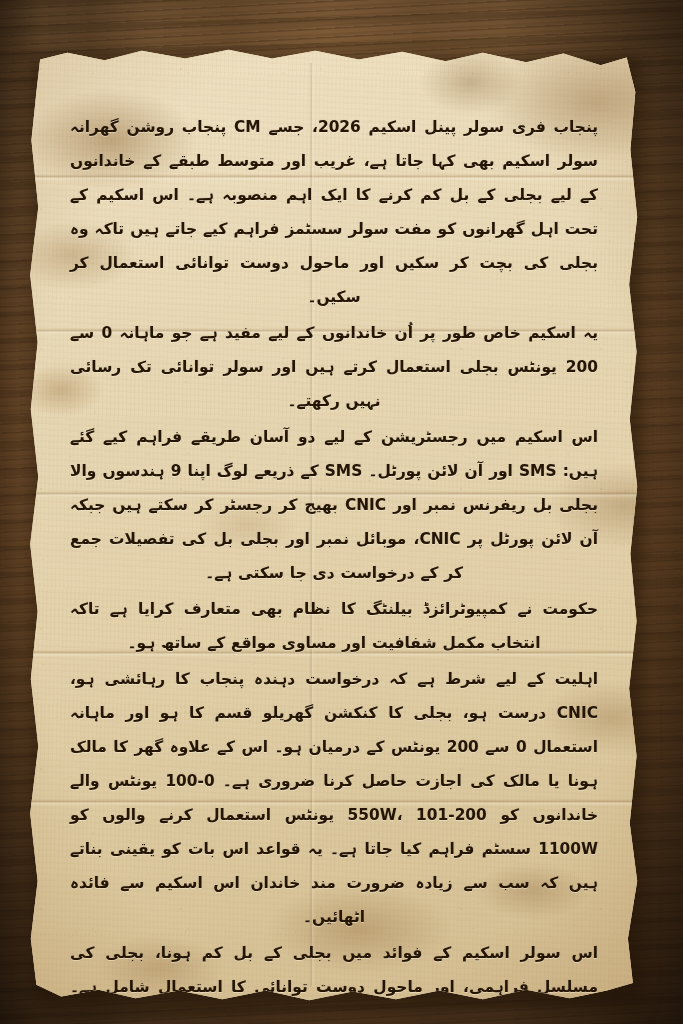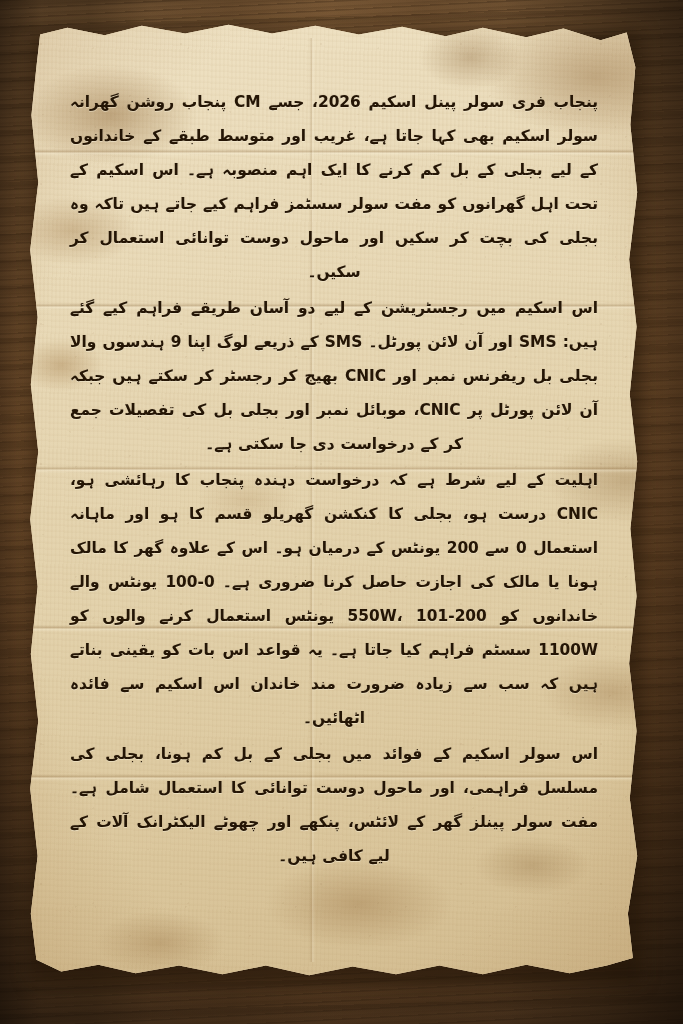--- a/index.html
+++ b/index.html
@@ -67,21 +67,21 @@
         rgba(0,0,0,0.12) 55%,
         rgba(0,0,0,0.42) 82%,
         rgba(0,0,0,0.62) 100%);
     pointer-events: none;
   }
 
   
   .paper-wrap {
     position: absolute;
     left: 24px;
-    top: 19px;
+    top: 44px;
     width: 620px;
     height: 962px;
   }
 
   .paper-shadow {
     position: absolute;
     left: 6px;
     top: 12px;
     width: 612px;
     height: 952px;
@@ -237,21 +237,23 @@
       <div class="crease c2"></div>
       <div class="crease c3"></div>
       <div class="crease c4"></div>
       <div class="crease c5"></div>
       <div class="crease v"></div>
 
       <div class="paper-grain"></div>
 
       <div class="doc-body">
         <p class="para">پنجاب فری سولر پینل اسکیم 2026، جسے CM پنجاب روشن گھرانہ سولر اسکیم بھی کہا جاتا ہے، غریب اور متوسط طبقے کے خاندانوں کے لیے بجلی کے بل کم کرنے کا ایک اہم منصوبہ ہے۔ اس اسکیم کے تحت اہل گھرانوں کو مفت سولر سسٹمز فراہم کیے جاتے ہیں تاکہ وہ بجلی کی بچت کر سکیں اور ماحول دوست توانائی استعمال کر سکیں۔</p>
+        <p class="para">یہ اسکیم خاص طور پر اُن خاندانوں کے لیے مفید ہے جو ماہانہ 0 سے 200 یونٹس بجلی استعمال کرتے ہیں اور سولر توانائی تک رسائی نہیں رکھتے۔</p>
         <p class="para">اس اسکیم میں رجسٹریشن کے لیے دو آسان طریقے فراہم کیے گئے ہیں: SMS اور آن لائن پورٹل۔ SMS کے ذریعے لوگ اپنا 9 ہندسوں والا بجلی بل ریفرنس نمبر اور CNIC بھیج کر رجسٹر کر سکتے ہیں جبکہ آن لائن پورٹل پر CNIC، موبائل نمبر اور بجلی بل کی تفصیلات جمع کر کے درخواست دی جا سکتی ہے۔</p>
+        <p class="para">حکومت نے کمپیوٹرائزڈ بیلنٹگ کا نظام بھی متعارف کرایا ہے تاکہ انتخاب مکمل شفافیت اور مساوی مواقع کے ساتھ ہو۔</p>
         <p class="para">اہلیت کے لیے شرط ہے کہ درخواست دہندہ پنجاب کا رہائشی ہو، CNIC درست ہو، بجلی کا کنکشن گھریلو قسم کا ہو اور ماہانہ استعمال 0 سے 200 یونٹس کے درمیان ہو۔ اس کے علاوہ گھر کا مالک ہونا یا مالک کی اجازت حاصل کرنا ضروری ہے۔ 0-100 یونٹس والے خاندانوں کو 550W، 101-200 یونٹس استعمال کرنے والوں کو 1100W سسٹم فراہم کیا جاتا ہے۔ یہ قواعد اس بات کو یقینی بناتے ہیں کہ سب سے زیادہ ضرورت مند خاندان اس اسکیم سے فائدہ اٹھائیں۔</p>
         <p class="para">اس سولر اسکیم کے فوائد میں بجلی کے بل کم ہونا، بجلی کی مسلسل فراہمی، اور ماحول دوست توانائی کا استعمال شامل ہے۔ مفت سولر پینلز گھر کے لائٹس، پنکھے اور چھوٹے الیکٹرانک آلات کے لیے کافی ہیں۔</p>
 
       </div>
 
     </div>
   </div>
 </div>
 
 </body></html>

